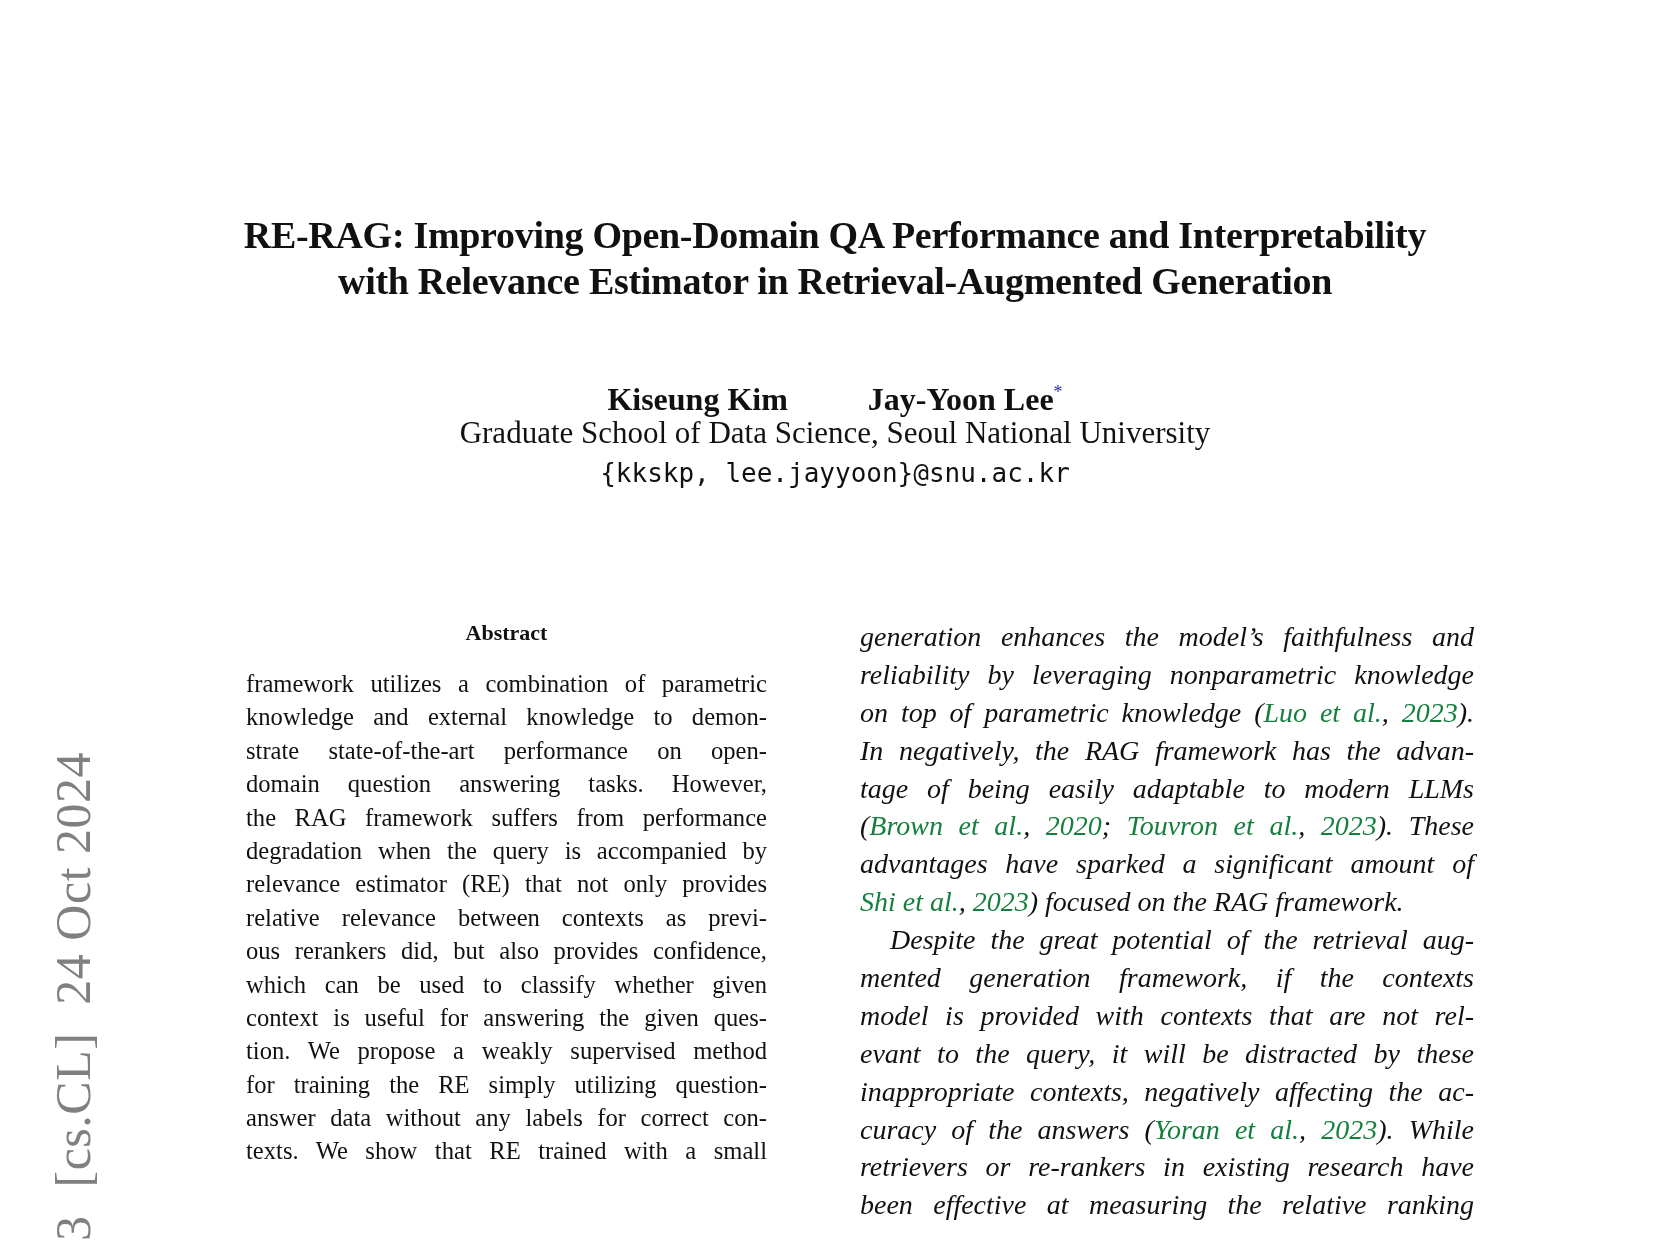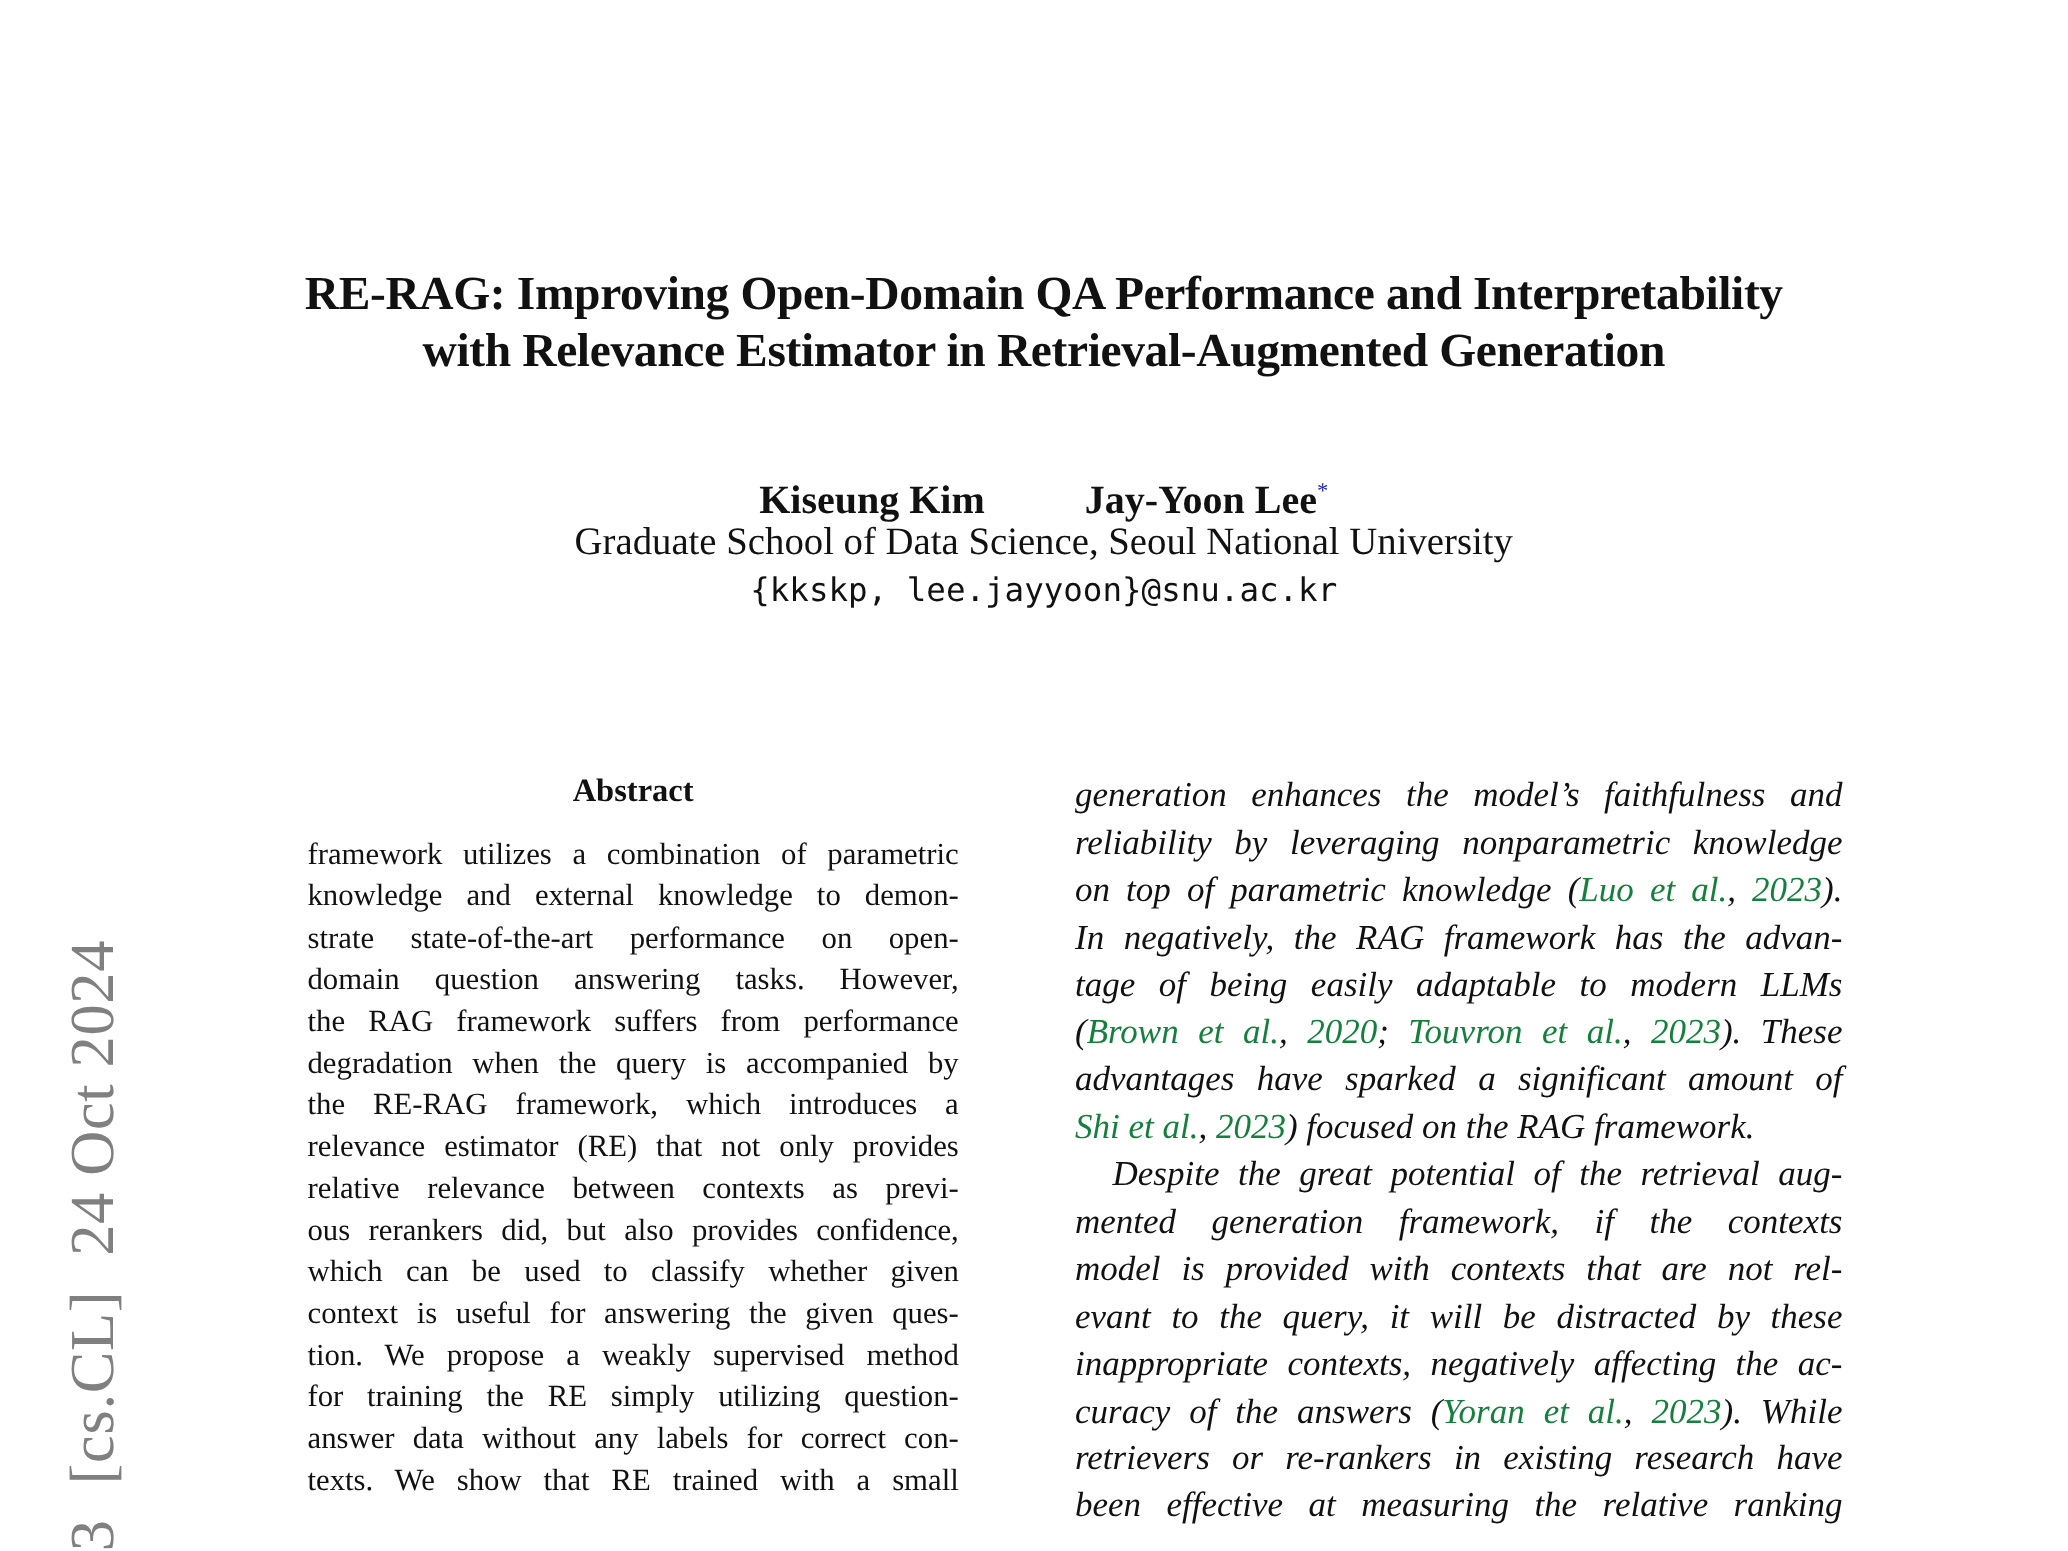--- a/index.html
+++ b/index.html
@@ -81,21 +81,21 @@
     .arxiv-stamp .sp { display: inline-block; width: 28px; }
     .col-left {
       position: absolute;
       left: 246px;
       top: 615px;
       width: 521px;
     }
     .abstract-heading {
       text-align: center;
       font-weight: bold;
-      font-size: 26px;
+      font-size: 22px;
       line-height: 36px;
       margin: 0 0 16px 0;
     }
     .abstract-body {
       font-size: 24.6px;
       line-height: 33.4px;
       text-align: justify;
       hyphens: manual;
     }
     .line {
@@ -141,21 +141,20 @@
 
 <div class="col-left">
   <div class="abstract-heading">Abstract</div>
   <div class="abstract-body" id="abstract-body">
       <span class="line">framework utilizes a combination of parametric</span>
       <span class="line">knowledge and external knowledge to demon-</span>
       <span class="line">strate state-of-the-art performance on open-</span>
       <span class="line">domain question answering tasks.  However,</span>
       <span class="line">the RAG framework suffers from performance</span>
       <span class="line">degradation when the query is accompanied by</span>
-      <span class="line">the RE-RAG framework, which introduces a</span>
       <span class="line">relevance estimator (RE) that not only provides</span>
       <span class="line">relative relevance between contexts as previ-</span>
       <span class="line">ous rerankers did, but also provides confidence,</span>
       <span class="line">which can be used to classify whether given</span>
       <span class="line">context is useful for answering the given ques-</span>
       <span class="line">tion. We propose a weakly supervised method</span>
       <span class="line">for training the RE simply utilizing question-</span>
       <span class="line">answer data without any labels for correct con-</span>
       <span class="line">texts.  We show that RE trained with a small</span>
     </div>

